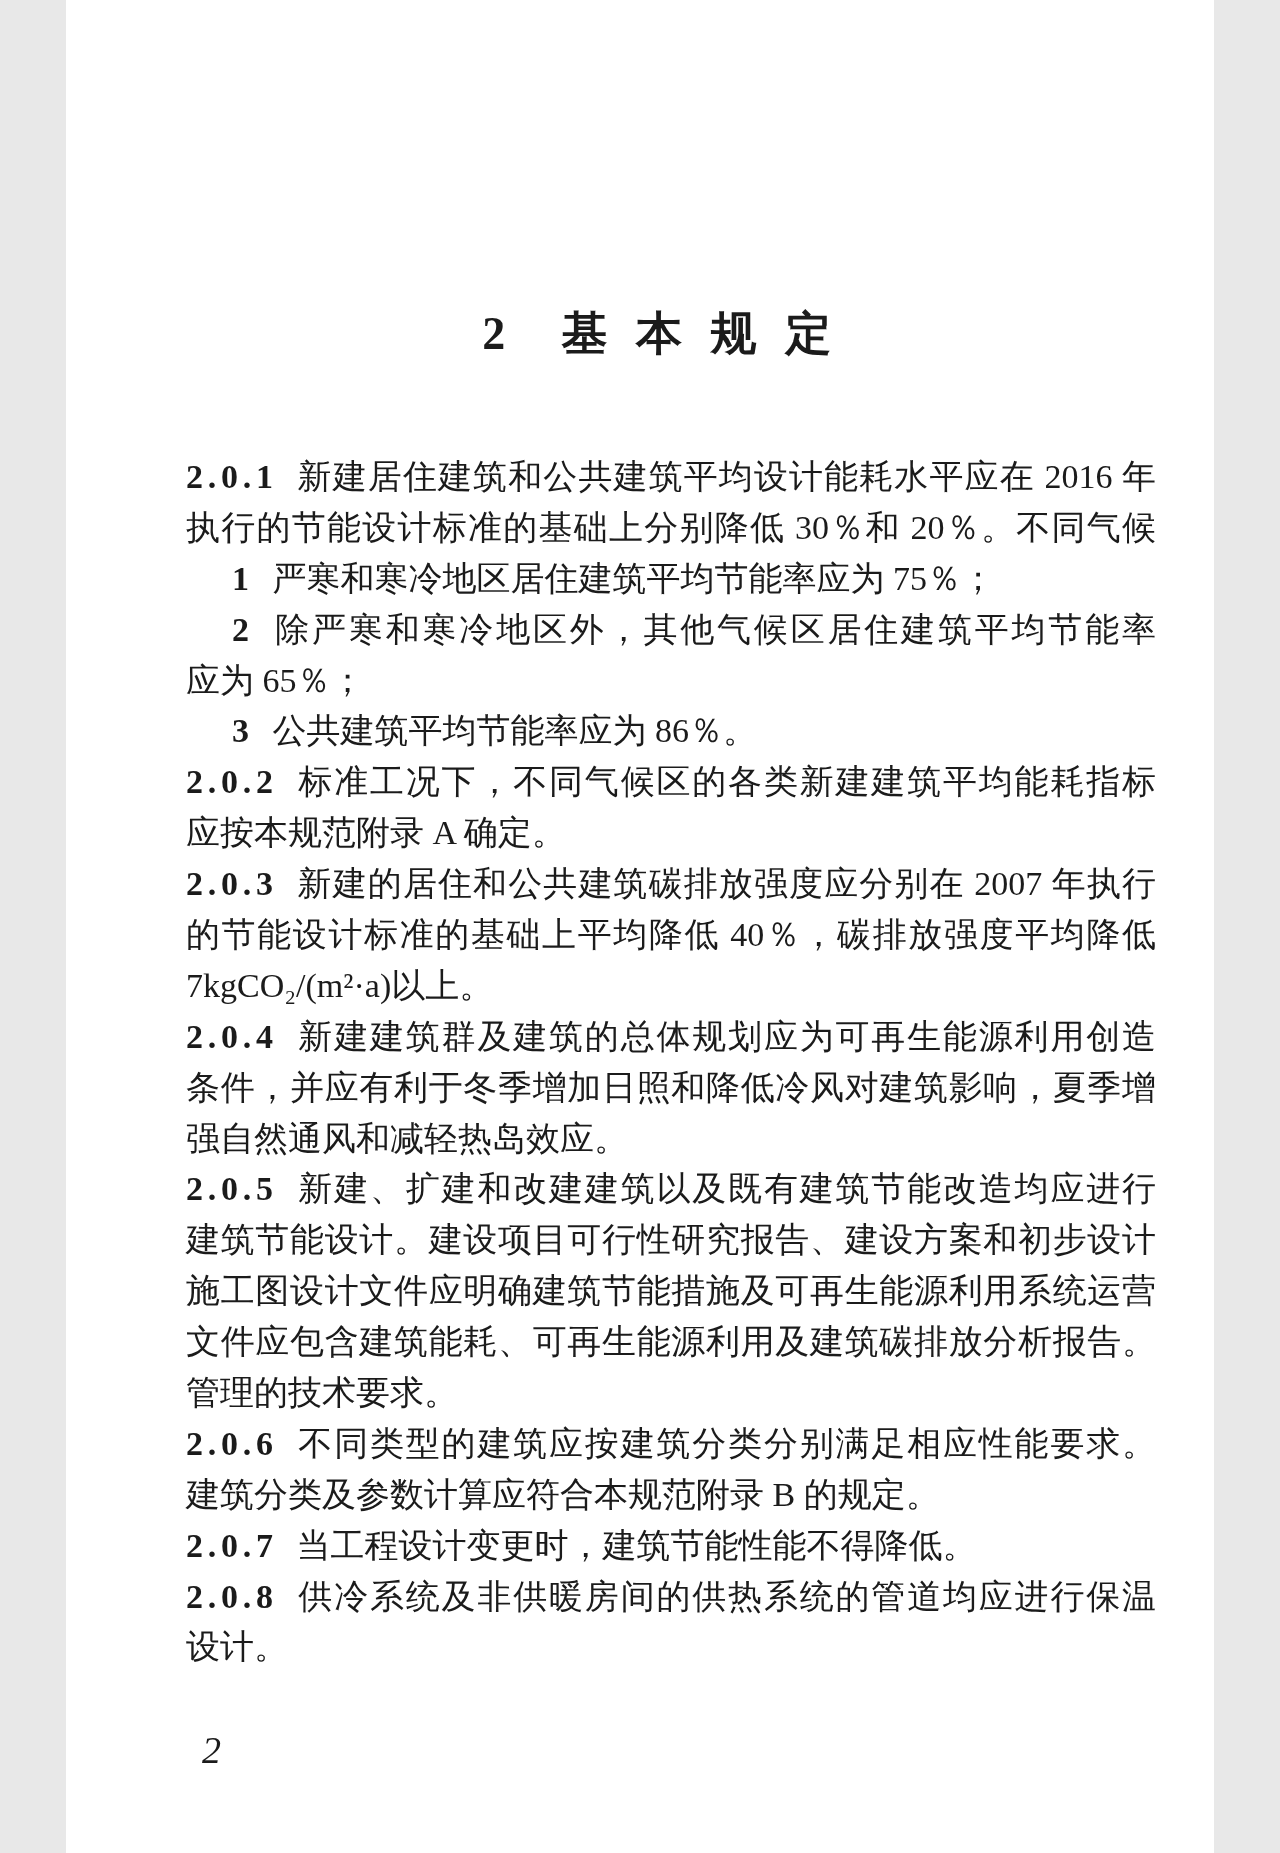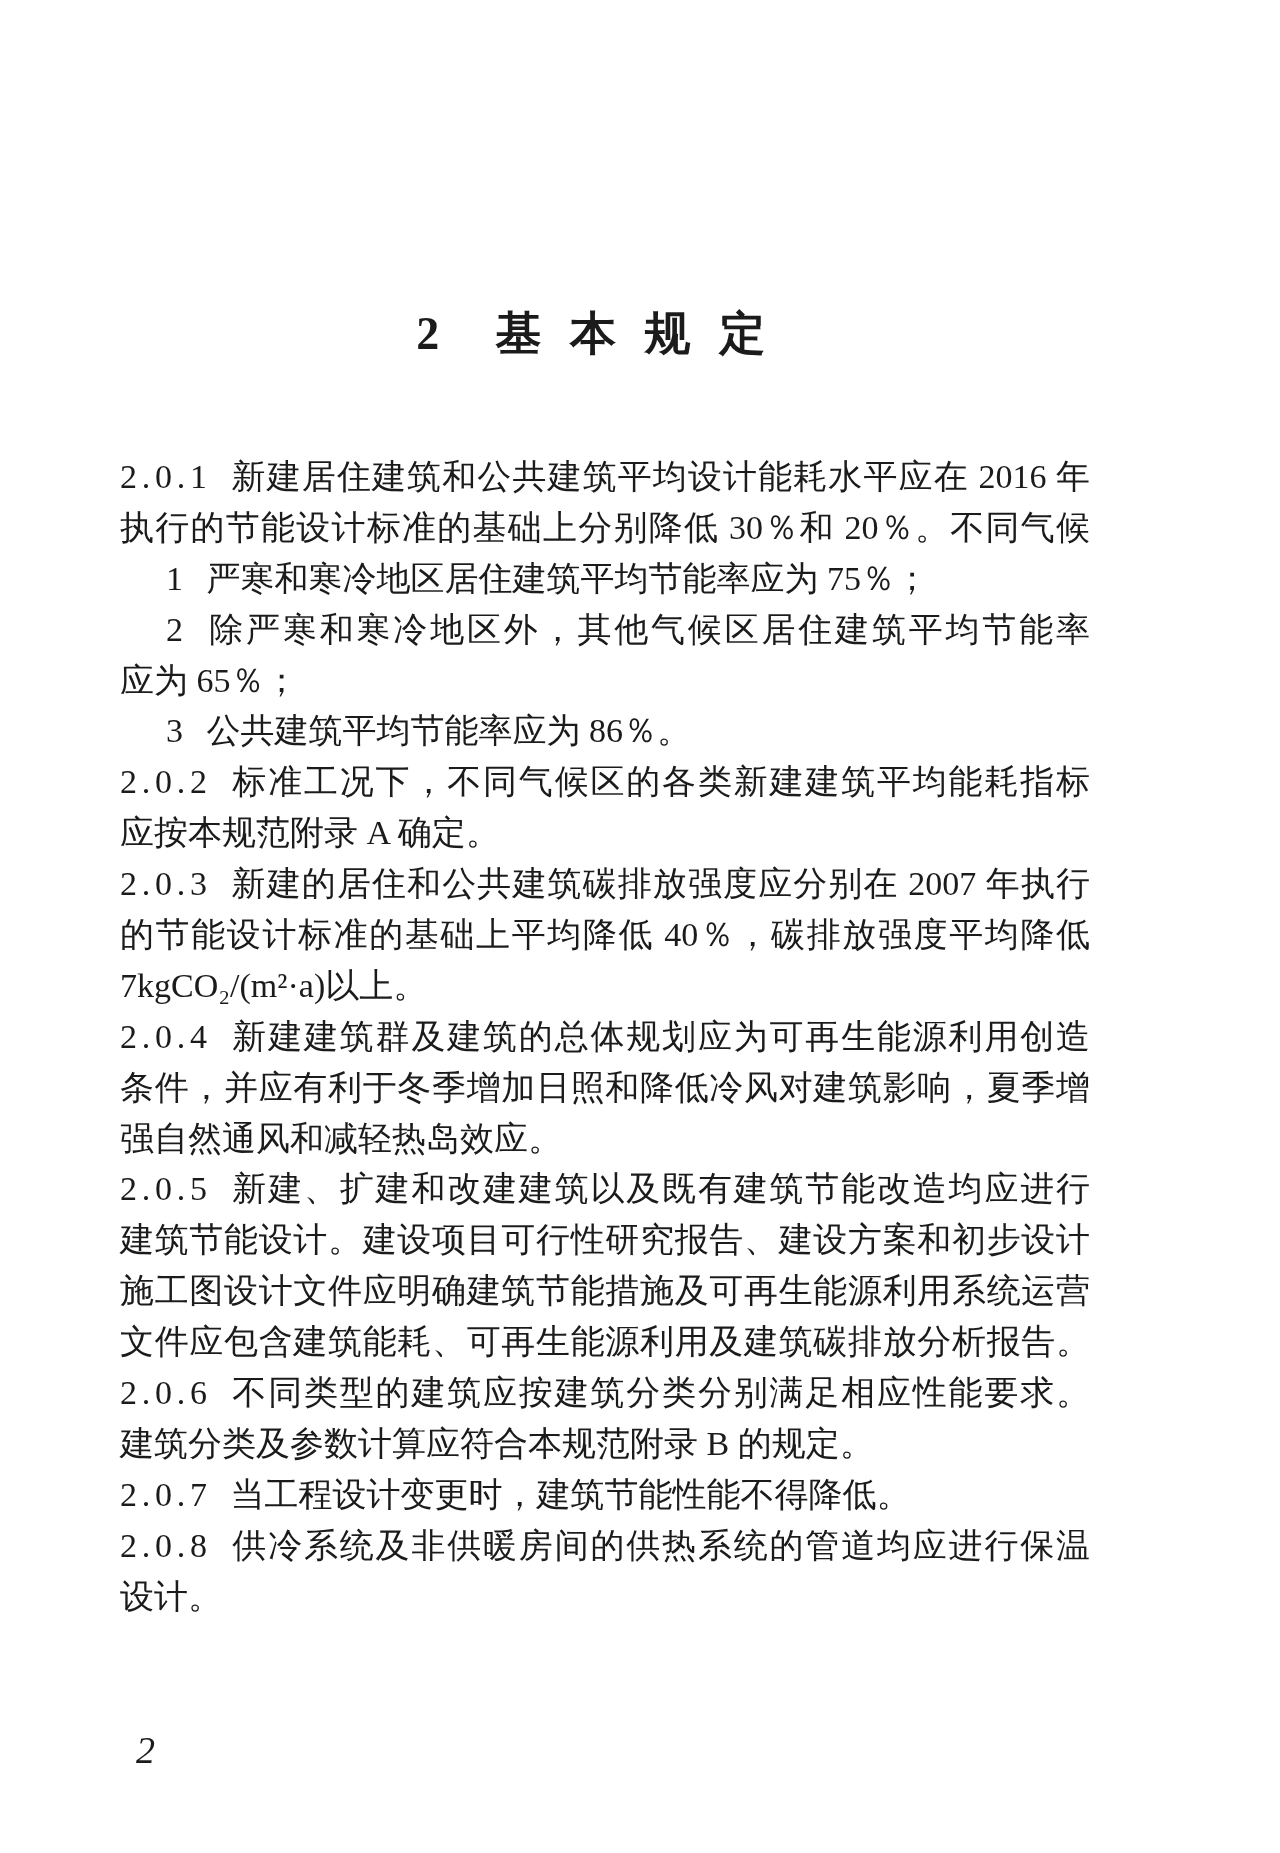--- a/index.html
+++ b/index.html
@@ -1,18 +1,18 @@
 <!DOCTYPE html>
 <html><head>
 <meta charset="utf-8">
 <style>
   html, body { margin: 0; padding: 0; background: #e8e8e8; }
   .page {
     position: relative;
-    width: 1280px;
+    width: 1148px;
     height: 1853px;
     margin: 0 auto;
     background: #ffffff;
     color: #1b1b1b;
     font-family: "Liberation Serif", "DejaVu Serif", serif;
     overflow: hidden;
   }
   .chapter-title {
     position: absolute;
     top: 306px;
@@ -32,21 +32,21 @@
     left: 120px;
     width: 970px;
     font-size: 34px;
   }
   .line {
     height: 50.9px;
     line-height: 50.9px;
     white-space: normal;
   }
   .line .num {
-    font-weight: normal;
+    font-weight: bold;
     letter-spacing: 0.14em;
     margin-right: 0.55em;
   }
   .line.indent { padding-left: 46px; }
   .line.full {
     text-align: justify;
     text-align-last: justify;
   }
   .page-num {
     position: absolute;
@@ -98,20 +98,21 @@
     <div class="line"><span class="txt">强自然通风和减轻热岛效应。</span></div>
 
     <div class="line full"><span class="num">2.0.5</span><span class="txt">新建、扩建和改建建筑以及既有建筑节能改造均应进行</span></div>
 
     <div class="line full"><span class="txt">建筑节能设计。建设项目可行性研究报告、建设方案和初步设计</span></div>
 
     <div class="line full"><span class="txt">施工图设计文件应明确建筑节能措施及可再生能源利用系统运营</span></div>
 
     <div class="line full"><span class="txt">文件应包含建筑能耗、可再生能源利用及建筑碳排放分析报告。</span></div>
 
+    <div class="line"><span class="txt">管理的技术要求。</span></div>
 
     <div class="line full"><span class="num">2.0.6</span><span class="txt">不同类型的建筑应按建筑分类分别满足相应性能要求。</span></div>
 
     <div class="line"><span class="txt">建筑分类及参数计算应符合本规范附录 B 的规定。</span></div>
 
     <div class="line"><span class="num">2.0.7</span><span class="txt">当工程设计变更时，建筑节能性能不得降低。</span></div>
 
     <div class="line full"><span class="num">2.0.8</span><span class="txt">供冷系统及非供暖房间的供热系统的管道均应进行保温</span></div>
 
     <div class="line"><span class="txt">设计。</span></div>

